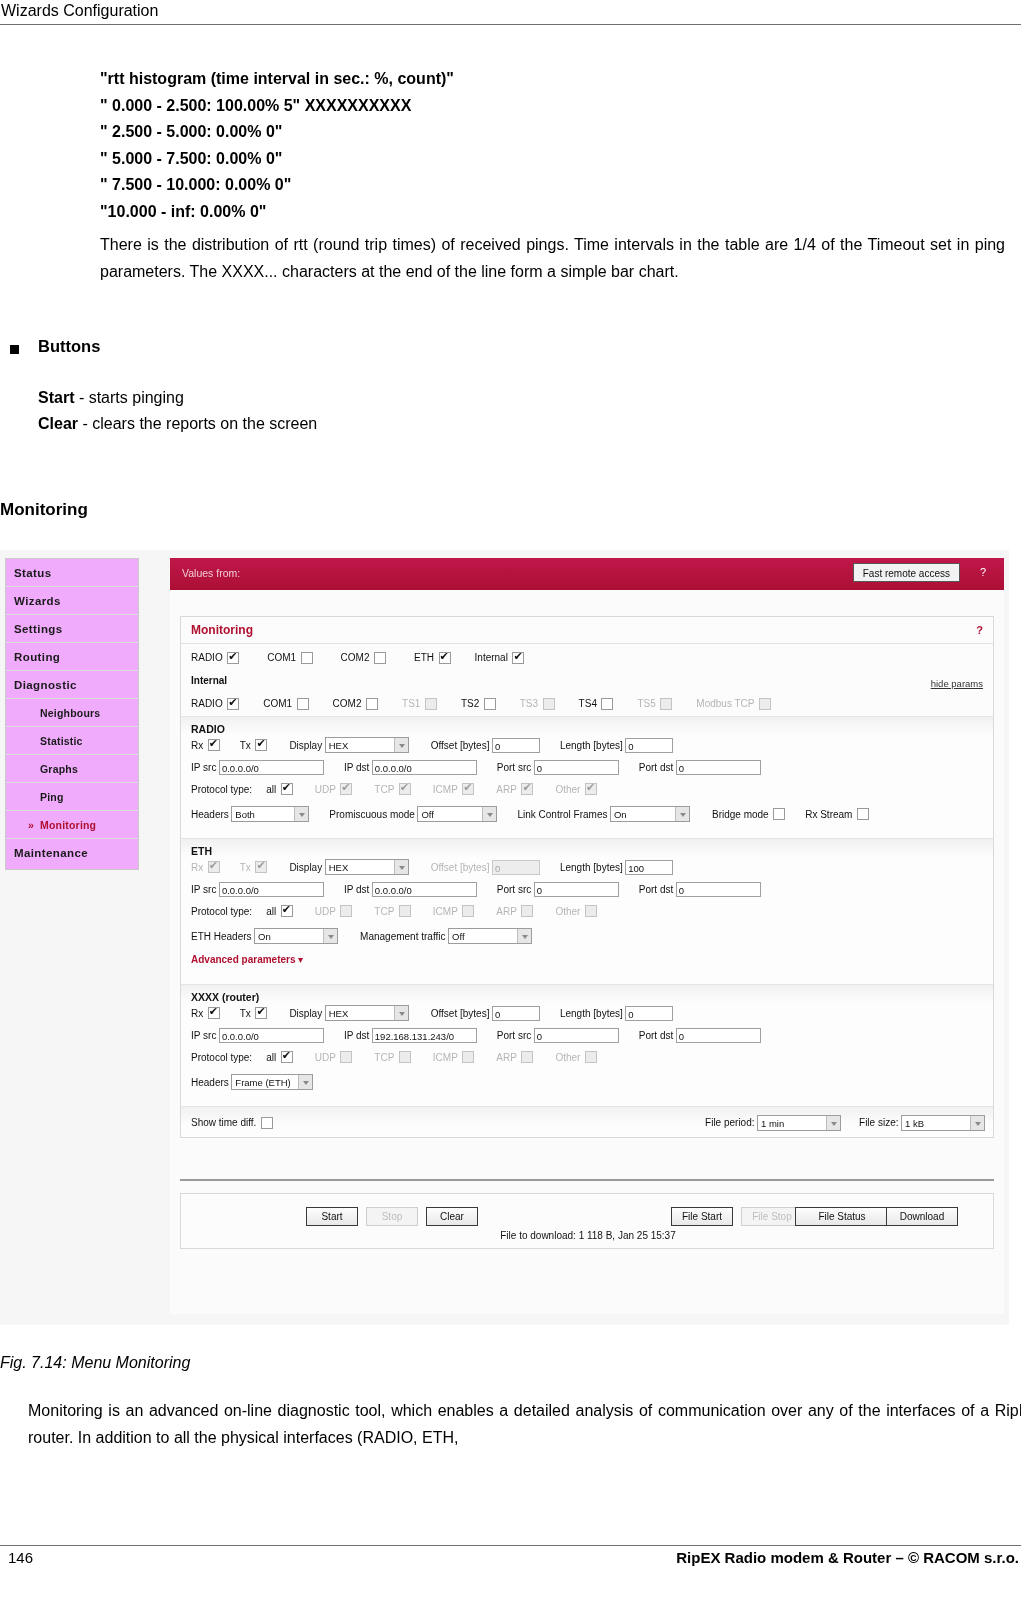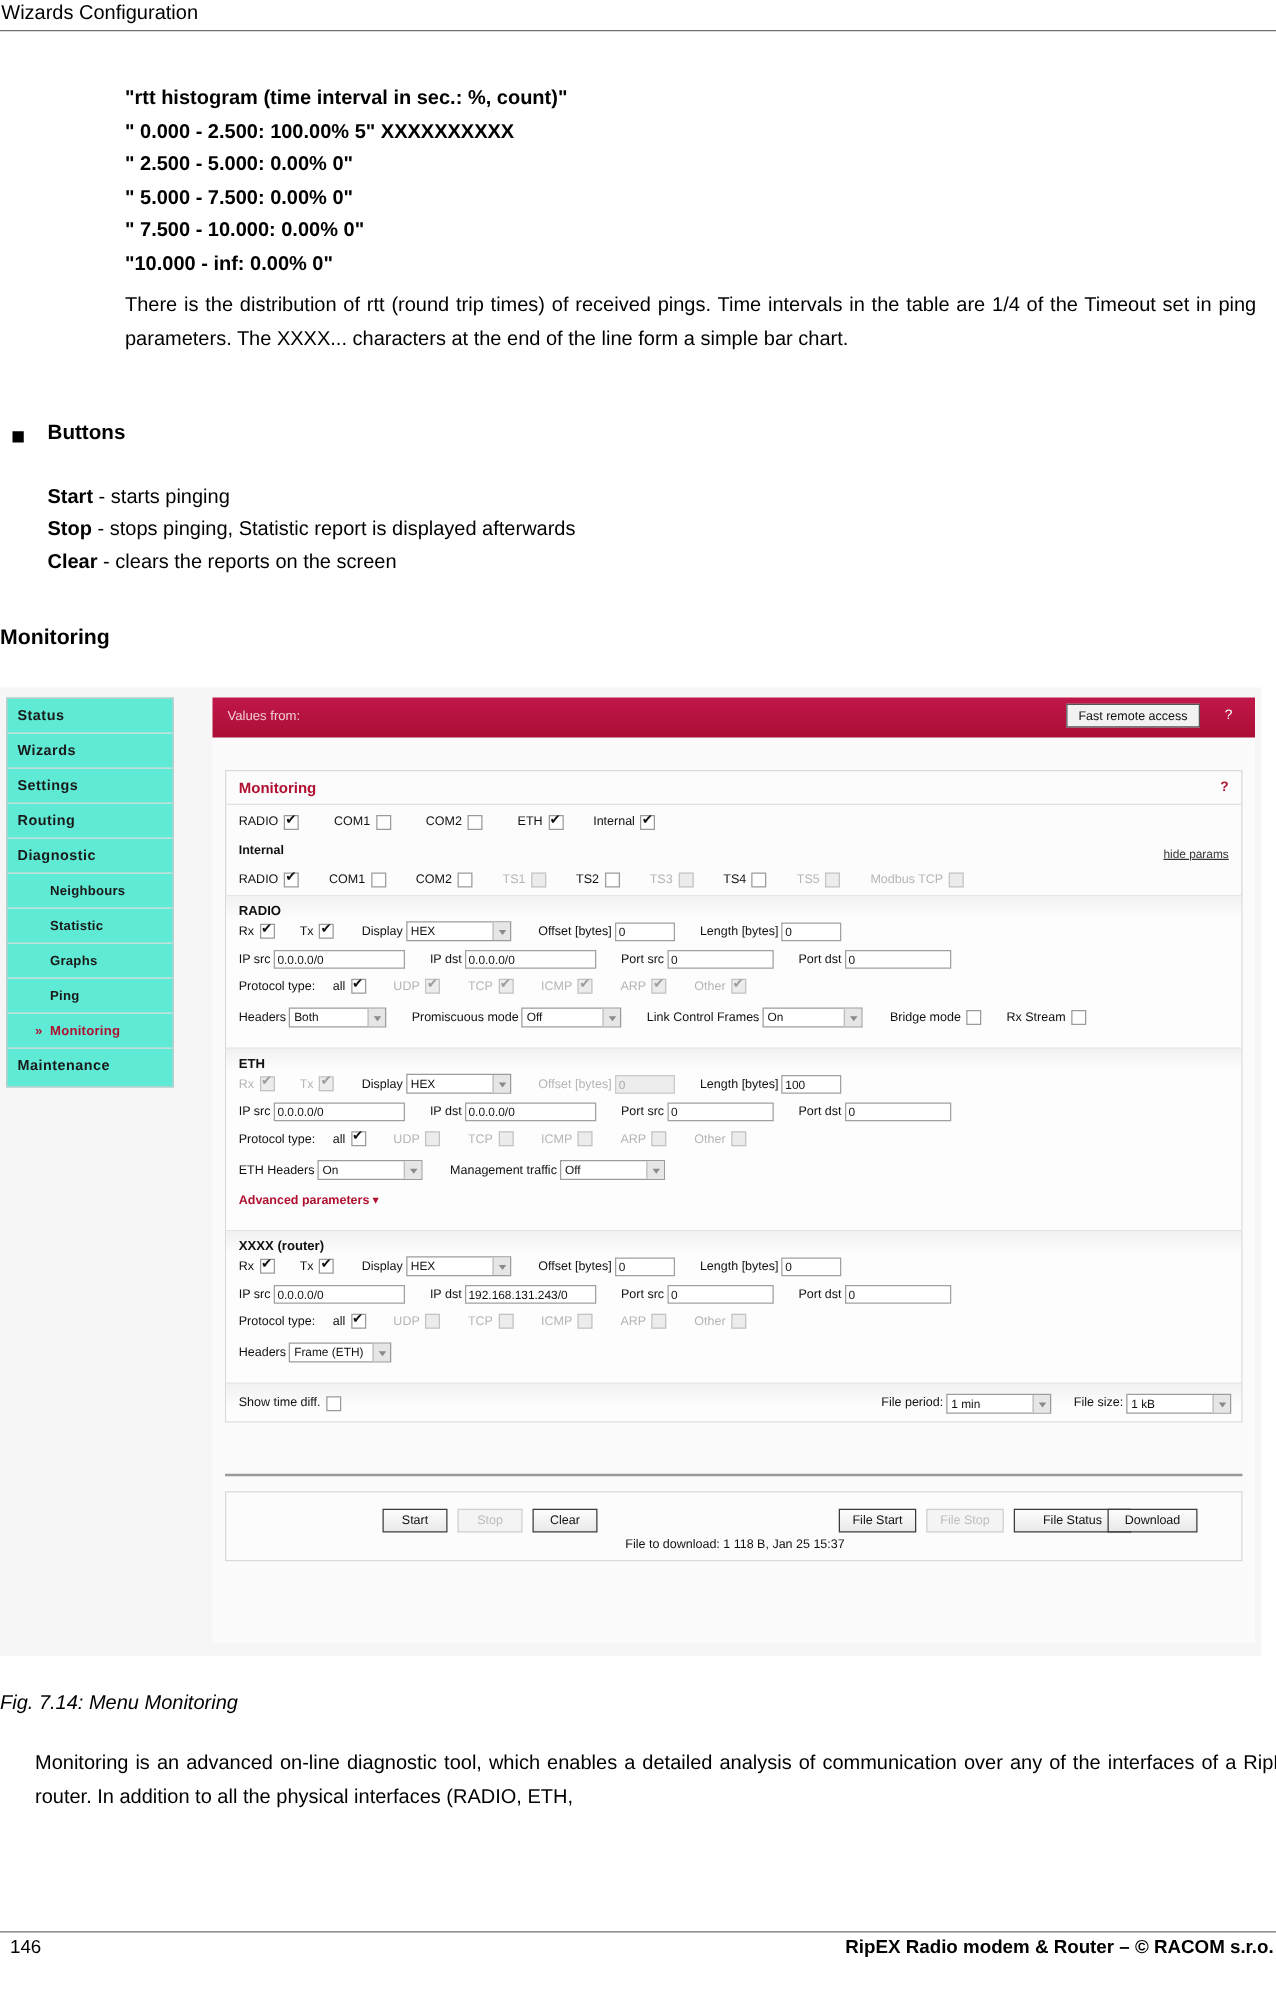--- a/index.html
+++ b/index.html
@@ -38,21 +38,21 @@
 
   
   .shot{
     position:absolute;left:0;top:550px;width:1009px;height:775px;
     background:#f6f6f6;
     font-size:9px;
   }
   
   .sidebar{
     position:absolute;left:5px;top:8px;width:134px;height:312px;
-    background:#5eead4;border:1px solid #c9c9c9;
+    background:#f0abfc;border:1px solid #c9c9c9;
     box-sizing:border-box;
   }
   .menu-item{
     position:relative;height:28px;line-height:28px;
     border-bottom:1px solid #ddd;
     font-size:11.5px;font-weight:bold;letter-spacing:0.4px;
     padding-left:8px;color:#1a1a1a;box-sizing:border-box;
   }
   .menu-item.sub{
     font-size:10.5px;padding-left:34px;letter-spacing:0.2px;height:28px;line-height:28px;
@@ -169,21 +169,20 @@
 
 <div class="para" id="para1">There is the distribution of rtt (round trip times) of received pings. Time intervals in the table are 1/4 of the Timeout set in ping parameters. The XXXX... characters at the end of the line form a simple bar chart.</div>
 
 <div class="bullet-sq"></div>
 <div class="bullet-head">
   <span class="lbl">Buttons</span>
 </div>
 
 <div class="btn-list">
   <div><b>Start</b><span> - starts pinging</span></div>
-  <div><b>Stop</b><span> - stops pinging, Statistic report is displayed afterwards</span></div>
   <div><b>Clear</b><span> - clears the reports on the screen</span></div>
 </div>
 
 <div class="sec-head">Monitoring</div>
 
 <div class="shot">
 
   <div class="sidebar" id="sidebar">
       <div class="menu-item"><span>Status</span></div>
       <div class="menu-item"><span>Wizards</span></div>
@@ -242,21 +241,21 @@
       </div>
 
     <div class="sep-thick" id="sep" style="top: 621px;"></div>
 
     <div class="btnbar" id="btnbar" style="top: 635px;">
         <div class="gbtn" style="left:125px;width:52px">Start</div>
         <div class="gbtn dis" style="left:185px;width:52px">Stop</div>
         <div class="gbtn" style="left:245px;width:52px">Clear</div>
         <div class="gbtn" style="left:490px;width:62px">File Start</div>
         <div class="gbtn dis" style="left:560px;width:62px">File Stop</div>
-        <div class="gbtn" style="left:630px;width:94px">File Status</div>
+        <div class="gbtn" style="left:614px;width:94px">File Status</div>
         <div class="gbtn" style="left:705px;width:72px">Download</div>
         <div class="dlnote">File to download: 1 118 B, Jan 25 15:37</div>
       </div>
   </div>
 </div>
 
 <div class="fig-cap">Fig. 7.14: Menu Monitoring</div>
 <div class="para" id="para2">Monitoring is an advanced on-line diagnostic tool, which enables a detailed analysis of communication over any of the interfaces of a RipEX router. In addition to all the physical interfaces (RADIO, ETH,</div>
 
 <div class="hrule" id="ftr-rule"></div>

